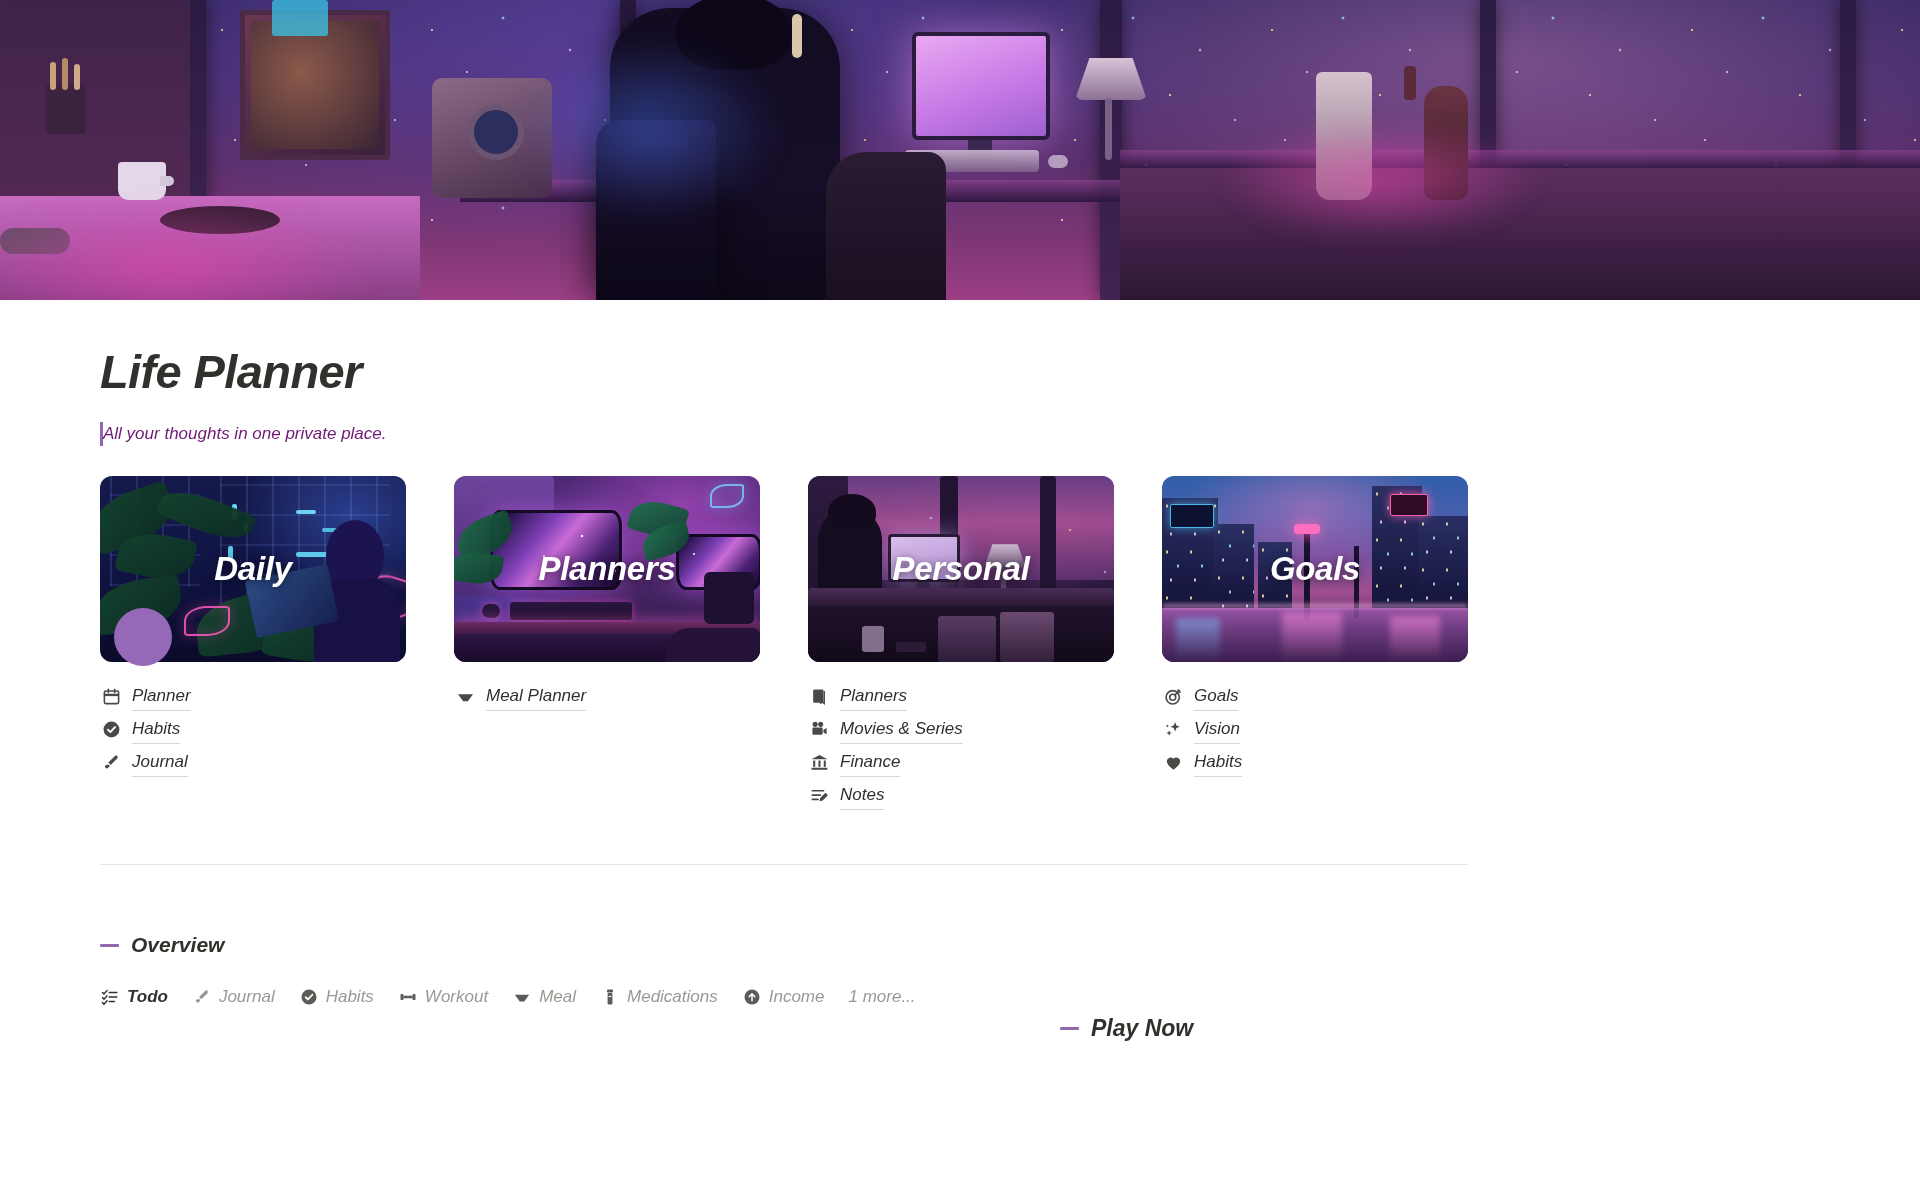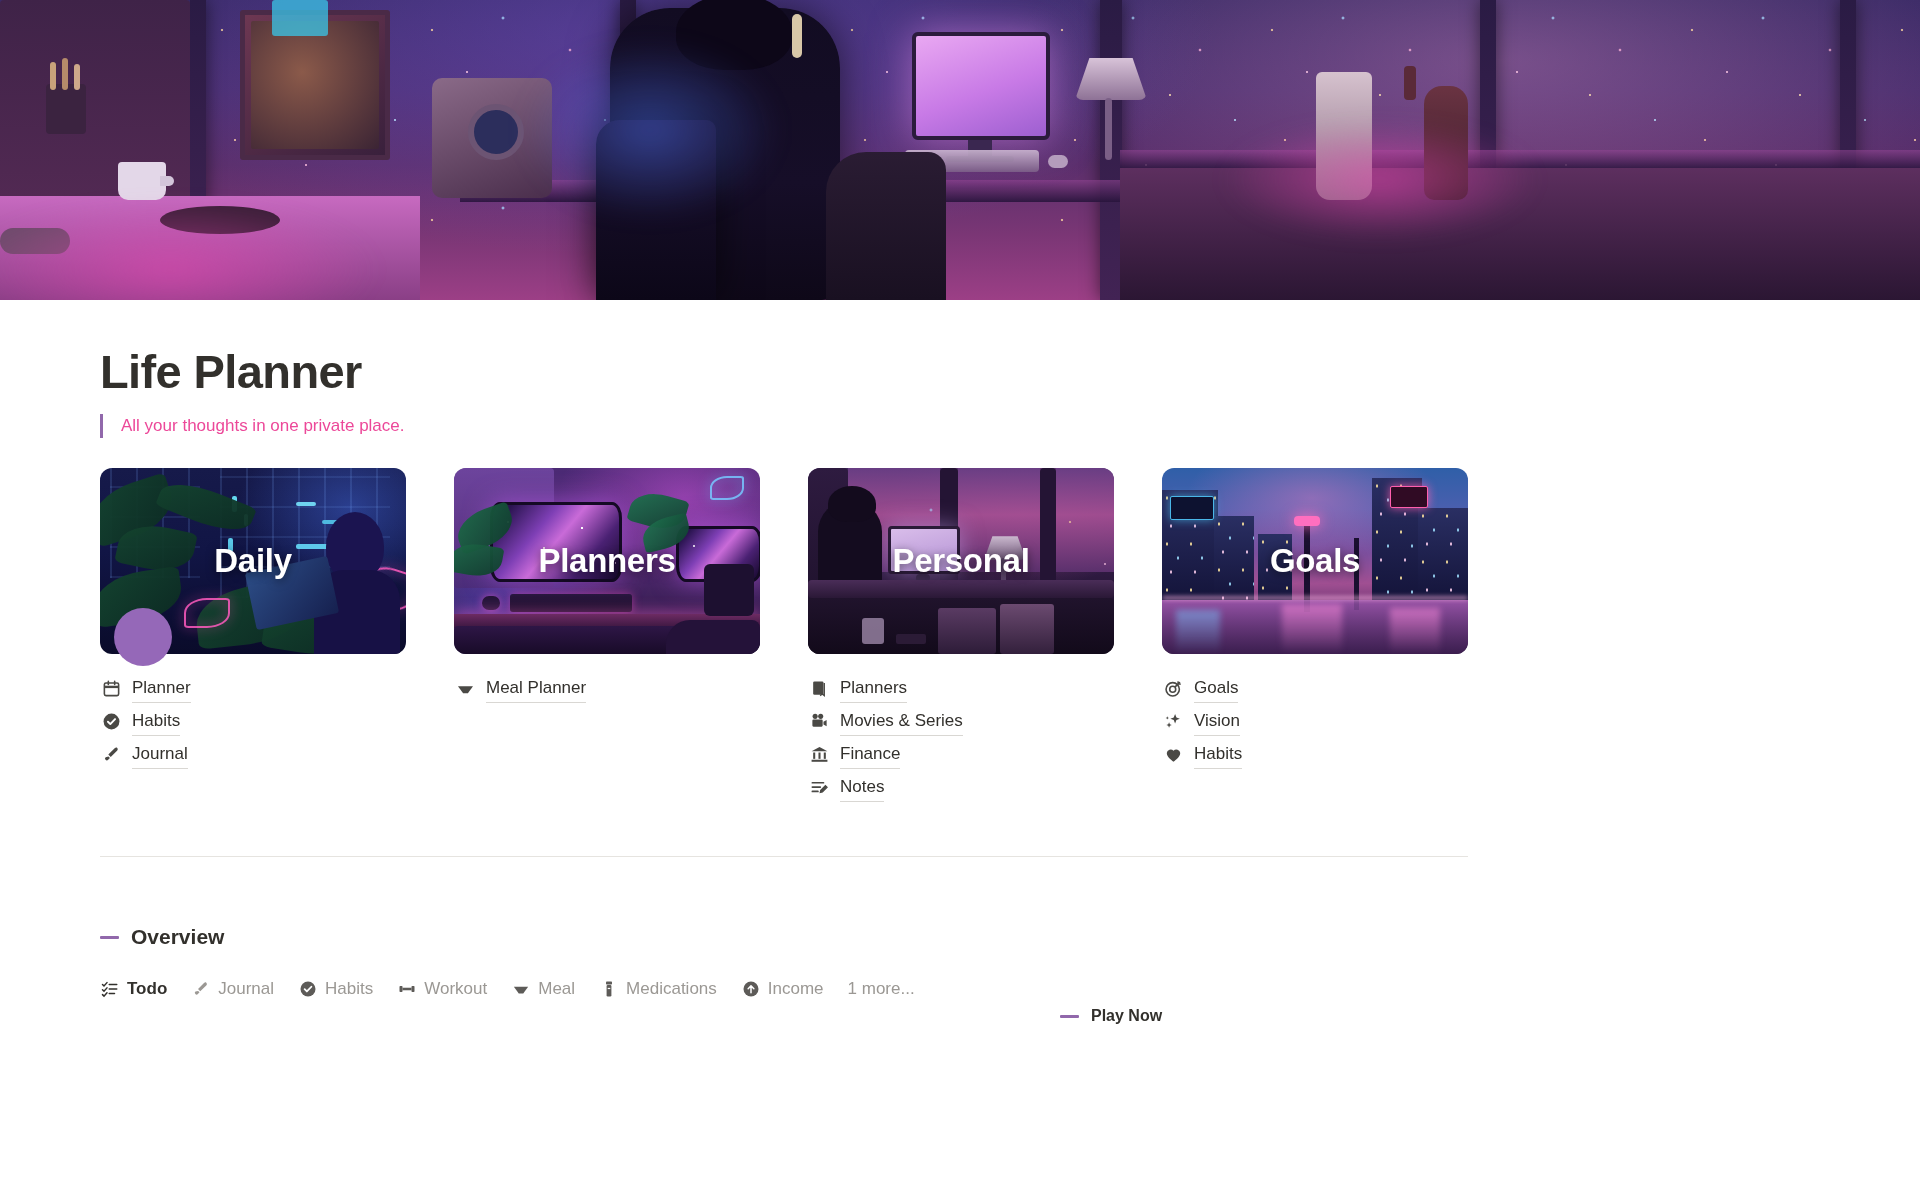--- a/index.html
+++ b/index.html
@@ -98,41 +98,40 @@
     border: 5px solid #4a2a47;
     border-radius: 3px;
   }
   .pic-inner {
     position:absolute; inset: 6px;
     background: radial-gradient(circle at 40% 40%, #8b5a4a, #3b2434);
     border-radius: 2px;
   }
 
   
-  .page { position: relative; width: 1564px; }
+  .page { position: relative; width: 1564px; font-style: italic; }
   .content { width: 1368px; margin-left: 100px; position: relative; }
 
   .avatar {
     position: absolute; left: 114px; top: 262px;
     width: 58px; height: 58px; border-radius: 50%;
     background: #9568b8;
     z-index: 5;
   }
 
   .page-title {
     margin-top: 46px;
     font-size: 47px; font-weight: bold; color: #32302c;
     letter-spacing: -0.6px; line-height: 1.1;
   }
 
   .quote {
-    margin-top: 16px;
+    margin-top: 24px;
     border-left: 3px solid #9168ab;
-    padding-left: 18px;
-    font-size: 17px; color: #ec4899;
+    font-size: 17px; color: #701a75;
     line-height: 1.45;
   }
 
   
   .grid {
     margin-top: 30px;
     display: grid;
     grid-template-columns: repeat(4, 306px);
     column-gap: 48px;
   }
@@ -311,21 +310,21 @@
     display:flex; align-items:center; justify-content:center;
   }
   .tab .tab-label { font-size: 17px; color: #9b9894; }
   .tab.active .tab-label { color: #32302c; font-weight: bold; }
   .more-link { font-size: 17px; color: #9b9894; }
 
   .play-now {
     position: absolute; left: 960px; top: 28px;
     display: flex; align-items: center;
   }
-  .play-now .section-title { font-size: 16px; }
+  .play-now .section-title { font-size: 23px; }
 </style>
 </head>
 <body>
 
 <div class="cover">
   <div class="cover-art">
     <div class="sky"></div>
     <div class="citylights"></div>
 
     <div class="window-frame" style="left:190px;"></div>

